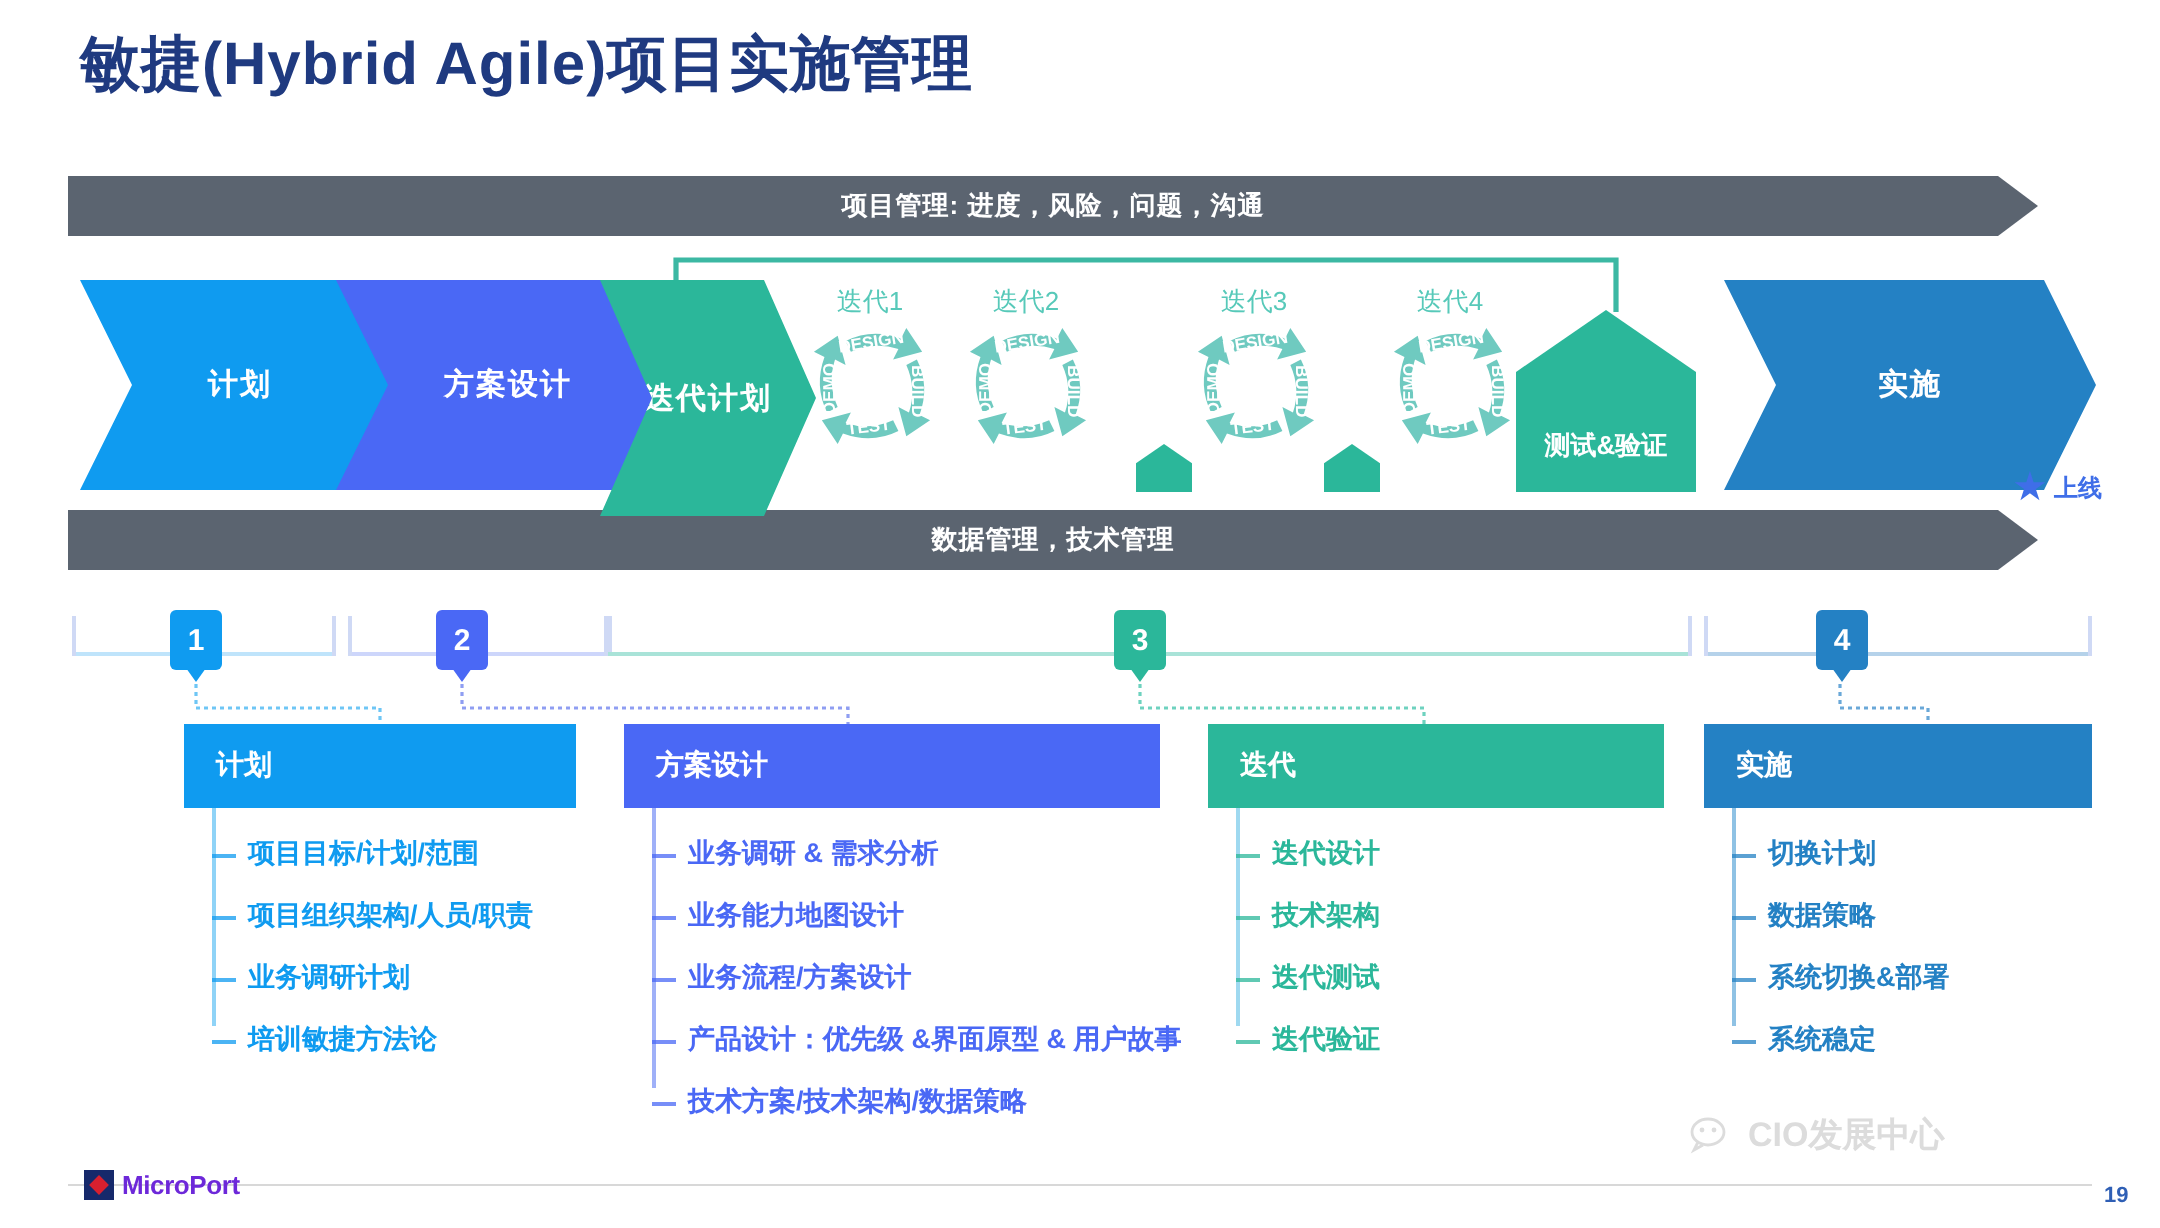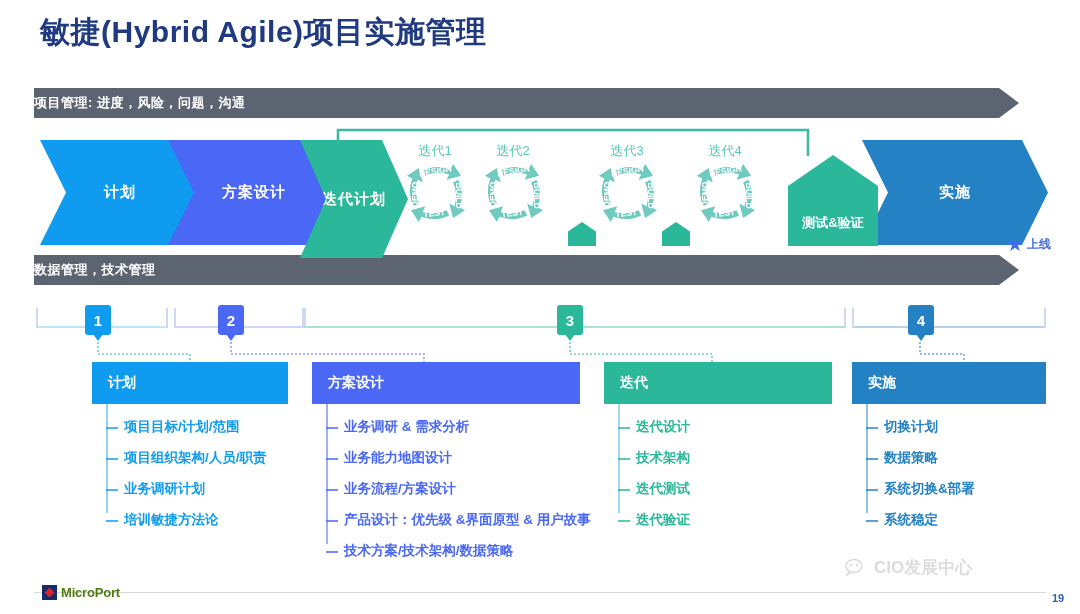--- a/index.html
+++ b/index.html
@@ -20,21 +20,21 @@
   .banner{position:absolute;height:30px;}
   .banner .body{
     position:absolute;left:0;top:0;height:30px;background:#5b6470;
   }
   .banner .tip{
     position:absolute;top:0;width:20px;height:30px;background:#5b6470;
     clip-path:polygon(0 0,100% 50%,0 100%);
   }
   .banner .label{
     position:absolute;top:0;height:30px;line-height:30px;width:100%;
-    text-align:left;color:#ffffff;font-size:13px;font-weight:bold;
+    text-align:center;color:#ffffff;font-size:13px;font-weight:bold;
     letter-spacing:0.5px;
   }
   #banner-top{left:34px;top:88px;width:985px;}
   #banner-bottom{left:34px;top:255px;width:985px;}
 
   
   .chev{
     position:absolute;
     clip-path:polygon(0 0, calc(100% - 26px) 0, 100% 50%, calc(100% - 26px) 100%, 0 100%, 26px 50%);
     display:flex;align-items:center;justify-content:center;
@@ -100,21 +100,21 @@
   .col .item::before{
     content:"";position:absolute;left:14px;top:9px;width:12px;height:2px;
     background:currentColor;opacity:.75;
   }
 
   
   #footline{position:absolute;left:34px;top:592px;width:1012px;height:1px;background:#d8d8d8;}
   #logo{position:absolute;left:42px;top:585px;display:flex;align-items:center;gap:4px;}
   #logo .mark{width:15px;height:15px;background:#16296b;display:flex;align-items:center;justify-content:center;}
   #logo .mark i{display:block;width:7px;height:7px;background:#d8202f;transform:rotate(45deg);}
-  #logo .lt{font-size:13px;font-weight:bold;color:#4d7c0f;letter-spacing:-.2px;}
+  #logo .lt{font-size:13px;font-weight:bold;color:#6d28d9;letter-spacing:-.2px;}
   #wm{position:absolute;left:845px;top:556px;display:flex;align-items:center;gap:5px;
       color:#dcdcdc;font-size:17px;font-weight:bold;}
   #pageno{position:absolute;left:1052px;top:592px;font-size:11px;font-weight:bold;color:#2f5fb5;}
 </style>
 </head>
 <body>
 
 <div class="slide">
 
   <div class="title">敏捷(Hybrid Agile)项目实施管理</div>
@@ -212,21 +212,21 @@
       <text x="50" y="21" font-size="13" font-weight="bold" fill="#ffffff" text-anchor="middle" font-family="Liberation Sans, sans-serif" transform="rotate(-9 50 21)">DESIGN</text>
       <text x="80" y="54" font-size="13" font-weight="bold" fill="#ffffff" text-anchor="middle" font-family="Liberation Sans, sans-serif" transform="rotate(90 80 54)">BUILD</text>
       <text x="48" y="85" font-size="13" font-weight="bold" fill="#ffffff" text-anchor="middle" font-family="Liberation Sans, sans-serif" transform="rotate(-7 48 85)">TEST</text>
       <text x="22" y="52" font-size="13" font-weight="bold" fill="#ffffff" text-anchor="middle" font-family="Liberation Sans, sans-serif" transform="rotate(-90 22 52)">DEMO</text>
     </svg>
   </div>
 
   <div class="mini-pent" style="left:568px;top:222px;width:28px;height:24px"></div>
   <div class="mini-pent" style="left:662px;top:222px;width:28px;height:24px"></div>
 
-  <div class="pent" style="left:788px;top:155px;width:90px;height:91px;background:#2bb79a">
+  <div class="pent" style="left:758px;top:155px;width:90px;height:91px;background:#2bb79a">
     <span class="txt">测试&amp;验证</span>
   </div>
 
   <div id="launch">
     <span class="star">★</span>
     <span class="lab">上线</span>
   </div>
 
   <div class="bracket" style="left:36px;width:132px">
     <div class="bar" style="background:#bfe4fb"></div>

